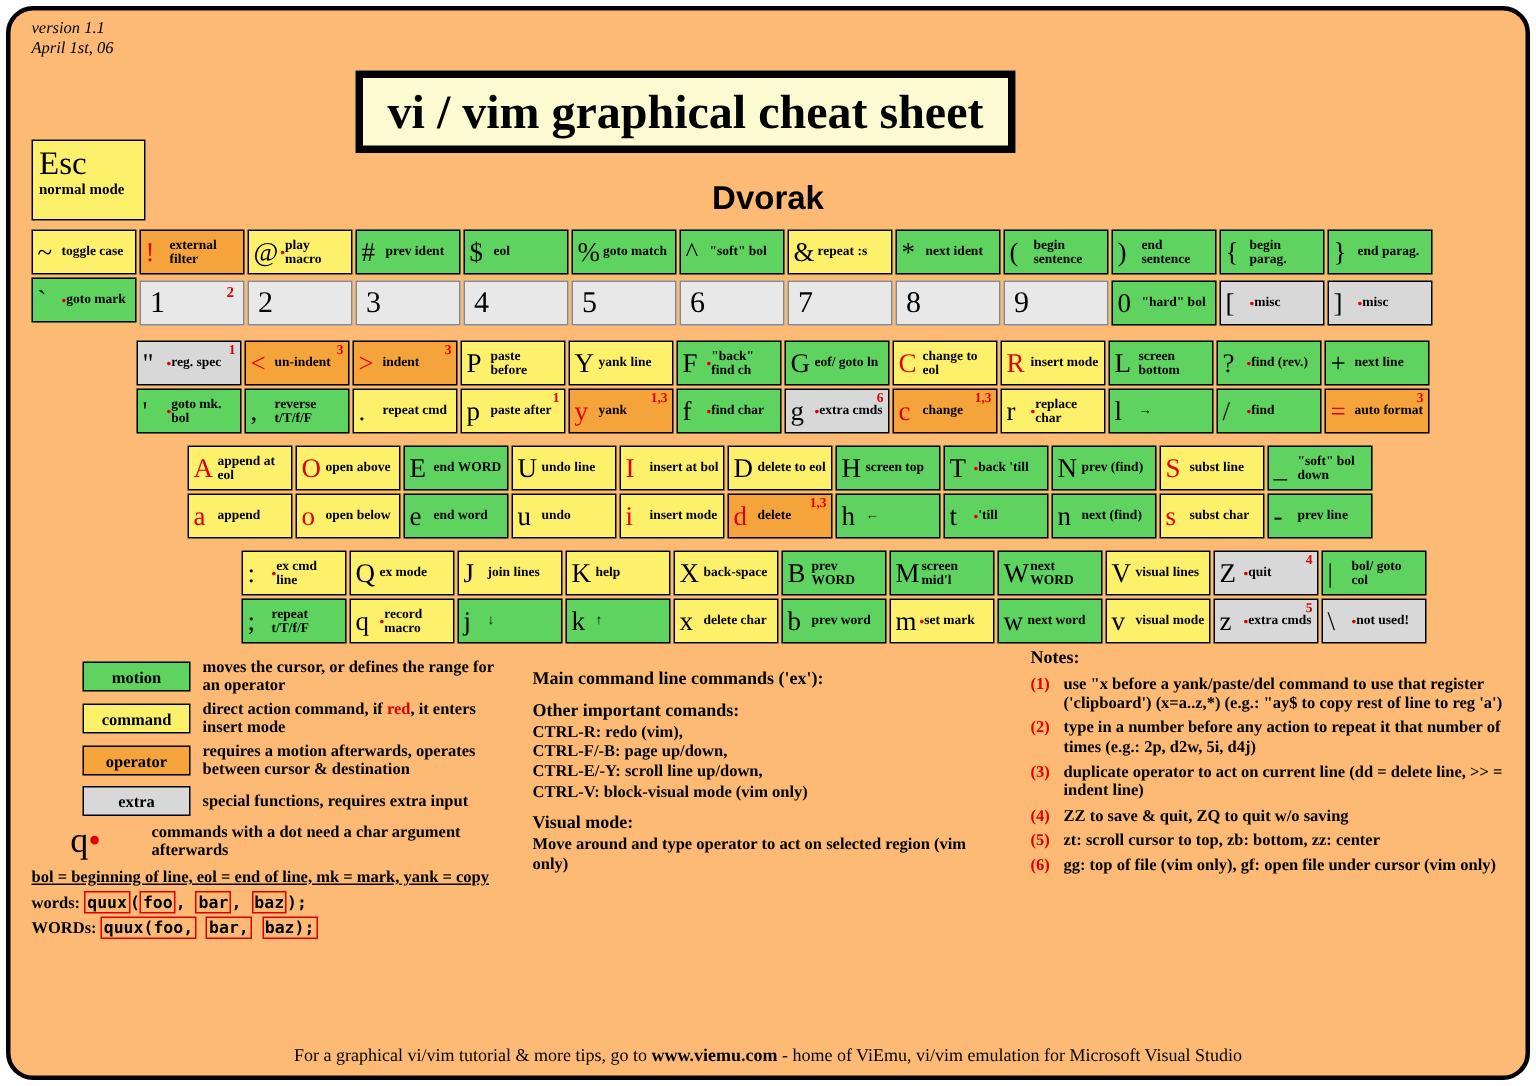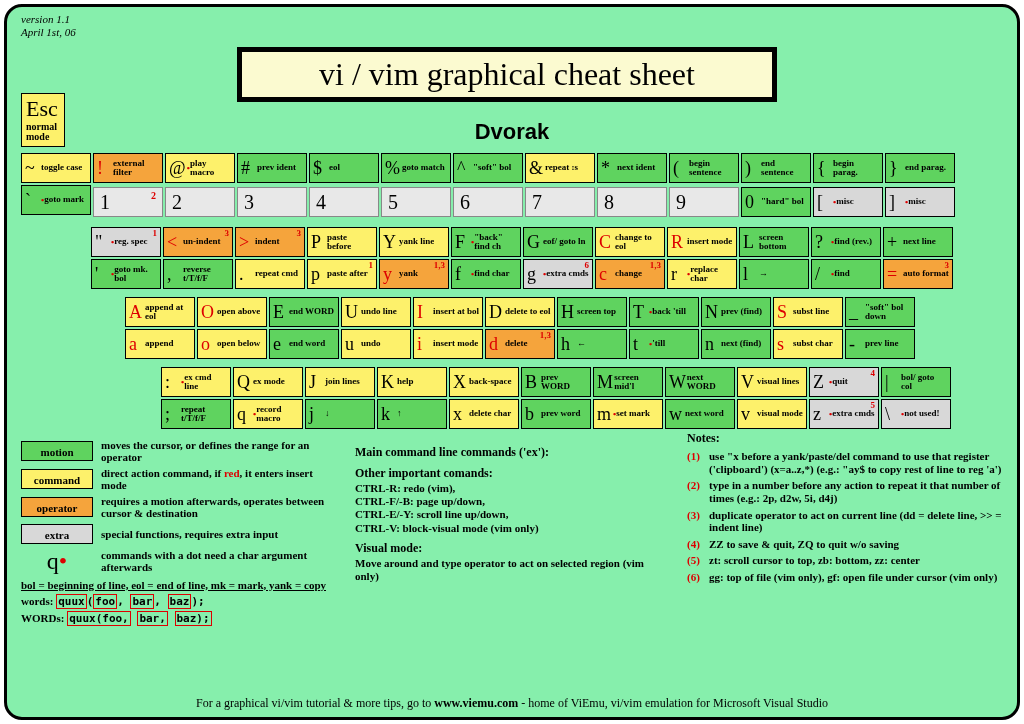--- a/index.html
+++ b/index.html
@@ -1,21 +1,21 @@
 <!DOCTYPE html>
 <html><head>
 <meta charset="utf-8">
 <style>
 * { box-sizing: border-box; margin: 0; padding: 0; }
 body { font-family: Georgia, serif; background: #fff; width: 1024px; height: 724px; position: relative; }
-.page { border: 3px solid #000; border-radius: 18px; margin: 4px; width: 1016px; height: 716px; position: relative; background: #86efac; }
+.page { border: 3px solid #000; border-radius: 18px; margin: 4px; width: 1016px; height: 716px; position: relative; background: #fdba74; }
 .version { font-style: italic; font-size: 11px; position: absolute; top: 6px; left: 14px; line-height: 1.2; }
-.title-box { position: absolute; top: 40px; left: 230px; width: 540px; border: 5px solid #000; background: #fbfad0; padding: 4px 16px; font-size: 32px; text-align: center; font-family: Georgia, serif; }
+.title-box { position: absolute; top: 40px; left: 230px; width: 440px; border: 5px solid #000; background: #fbfad0; padding: 4px 16px; font-size: 32px; text-align: center; font-family: Georgia, serif; font-weight: bold; }
 .subtitle { position: absolute; top: 112px; left: 0; width: 100%; text-align: center; font-family: sans-serif; font-size: 22px; font-weight: bold; }
-.esc-key { position: absolute; top: 86px; left: 14px; width: 44px; height: 54px; border: 1px solid #000; background: #fdf16b; padding: 2px 4px; }
+.esc-key { position: absolute; top: 86px; left: 14px; width: 76px; height: 54px; border: 1px solid #000; background: #fdf16b; padding: 2px 4px; }
 .esc-key .big { font-size: 22px; font-family: Georgia, serif; }
 .esc-key .sub { font-size: 10px; text-align: left; line-height: 1; font-weight: bold; }
 
 .row { position: absolute; display: flex; gap: 2px; }
 .dual-row { position: absolute; display: flex; gap: 2px; }
 .col { display: flex; flex-direction: column; gap: 2px; }
 
 .key { border: 1px solid #000; width: 70px; height: 30px; display: flex; align-items: center; padding: 1px 3px; font-size: 9px; line-height: 1.0; position: relative; }
 .key .sym { font-size: 18px; font-family: Georgia, serif; margin-right: 2px; min-width: 14px; }
 .key .lbl { font-weight: bold; font-size: 9px; line-height: 1.05; }
@@ -33,21 +33,21 @@
 
 
 #row1 { top: 146px; left: 14px; }
 #numrow { top: 180px; left: 86px; }
 #row2 { top: 220px; left: 84px; }
 #row3 { top: 290px; left: 118px; }
 #row4 { top: 360px; left: 154px; }
 
 .legend { position: absolute; top: 432px; left: 14px; width: 320px; font-size: 11px; }
 .legend-row { display: flex; align-items: center; margin-bottom: 4px; }
-.legend-box { border: 1px solid #000; width: 72px; height: 20px; text-align: center; font-weight: bold; font-size: 11px; line-height: 20px; margin-right: 8px; }
+.legend-box { border: 1px solid #000; width: 72px; height: 20px; text-align: center; font-weight: bold; font-size: 11px; line-height: 20px; margin-right: 8px; margin-left: 34px; }
 .legend-txt { font-weight: bold; font-size: 11px; line-height: 1.1; flex: 1; }
 .legend-txt .r { color: #d00; }
 .q-dot { font-family: Georgia, serif; font-size: 24px; display: inline-block; width: 72px; text-align: center; margin-right: 8px; }
 .footnote { font-size: 11px; font-weight: bold; margin-top: 2px; text-decoration: underline; }
 .words-ex { font-size: 11px; font-weight: bold; margin-top: 4px; }
 .words-ex .code { font-family: monospace; }
 .words-ex .gr { border: 1px solid #d00; padding: 0 1px; text-align: right; }
 
 .mid-col { position: absolute; top: 432px; left: 348px; width: 310px; font-size: 11px; font-weight: bold; }
 .mid-col h4 { font-size: 12px; margin-top: 6px; margin-bottom: 1px; }

